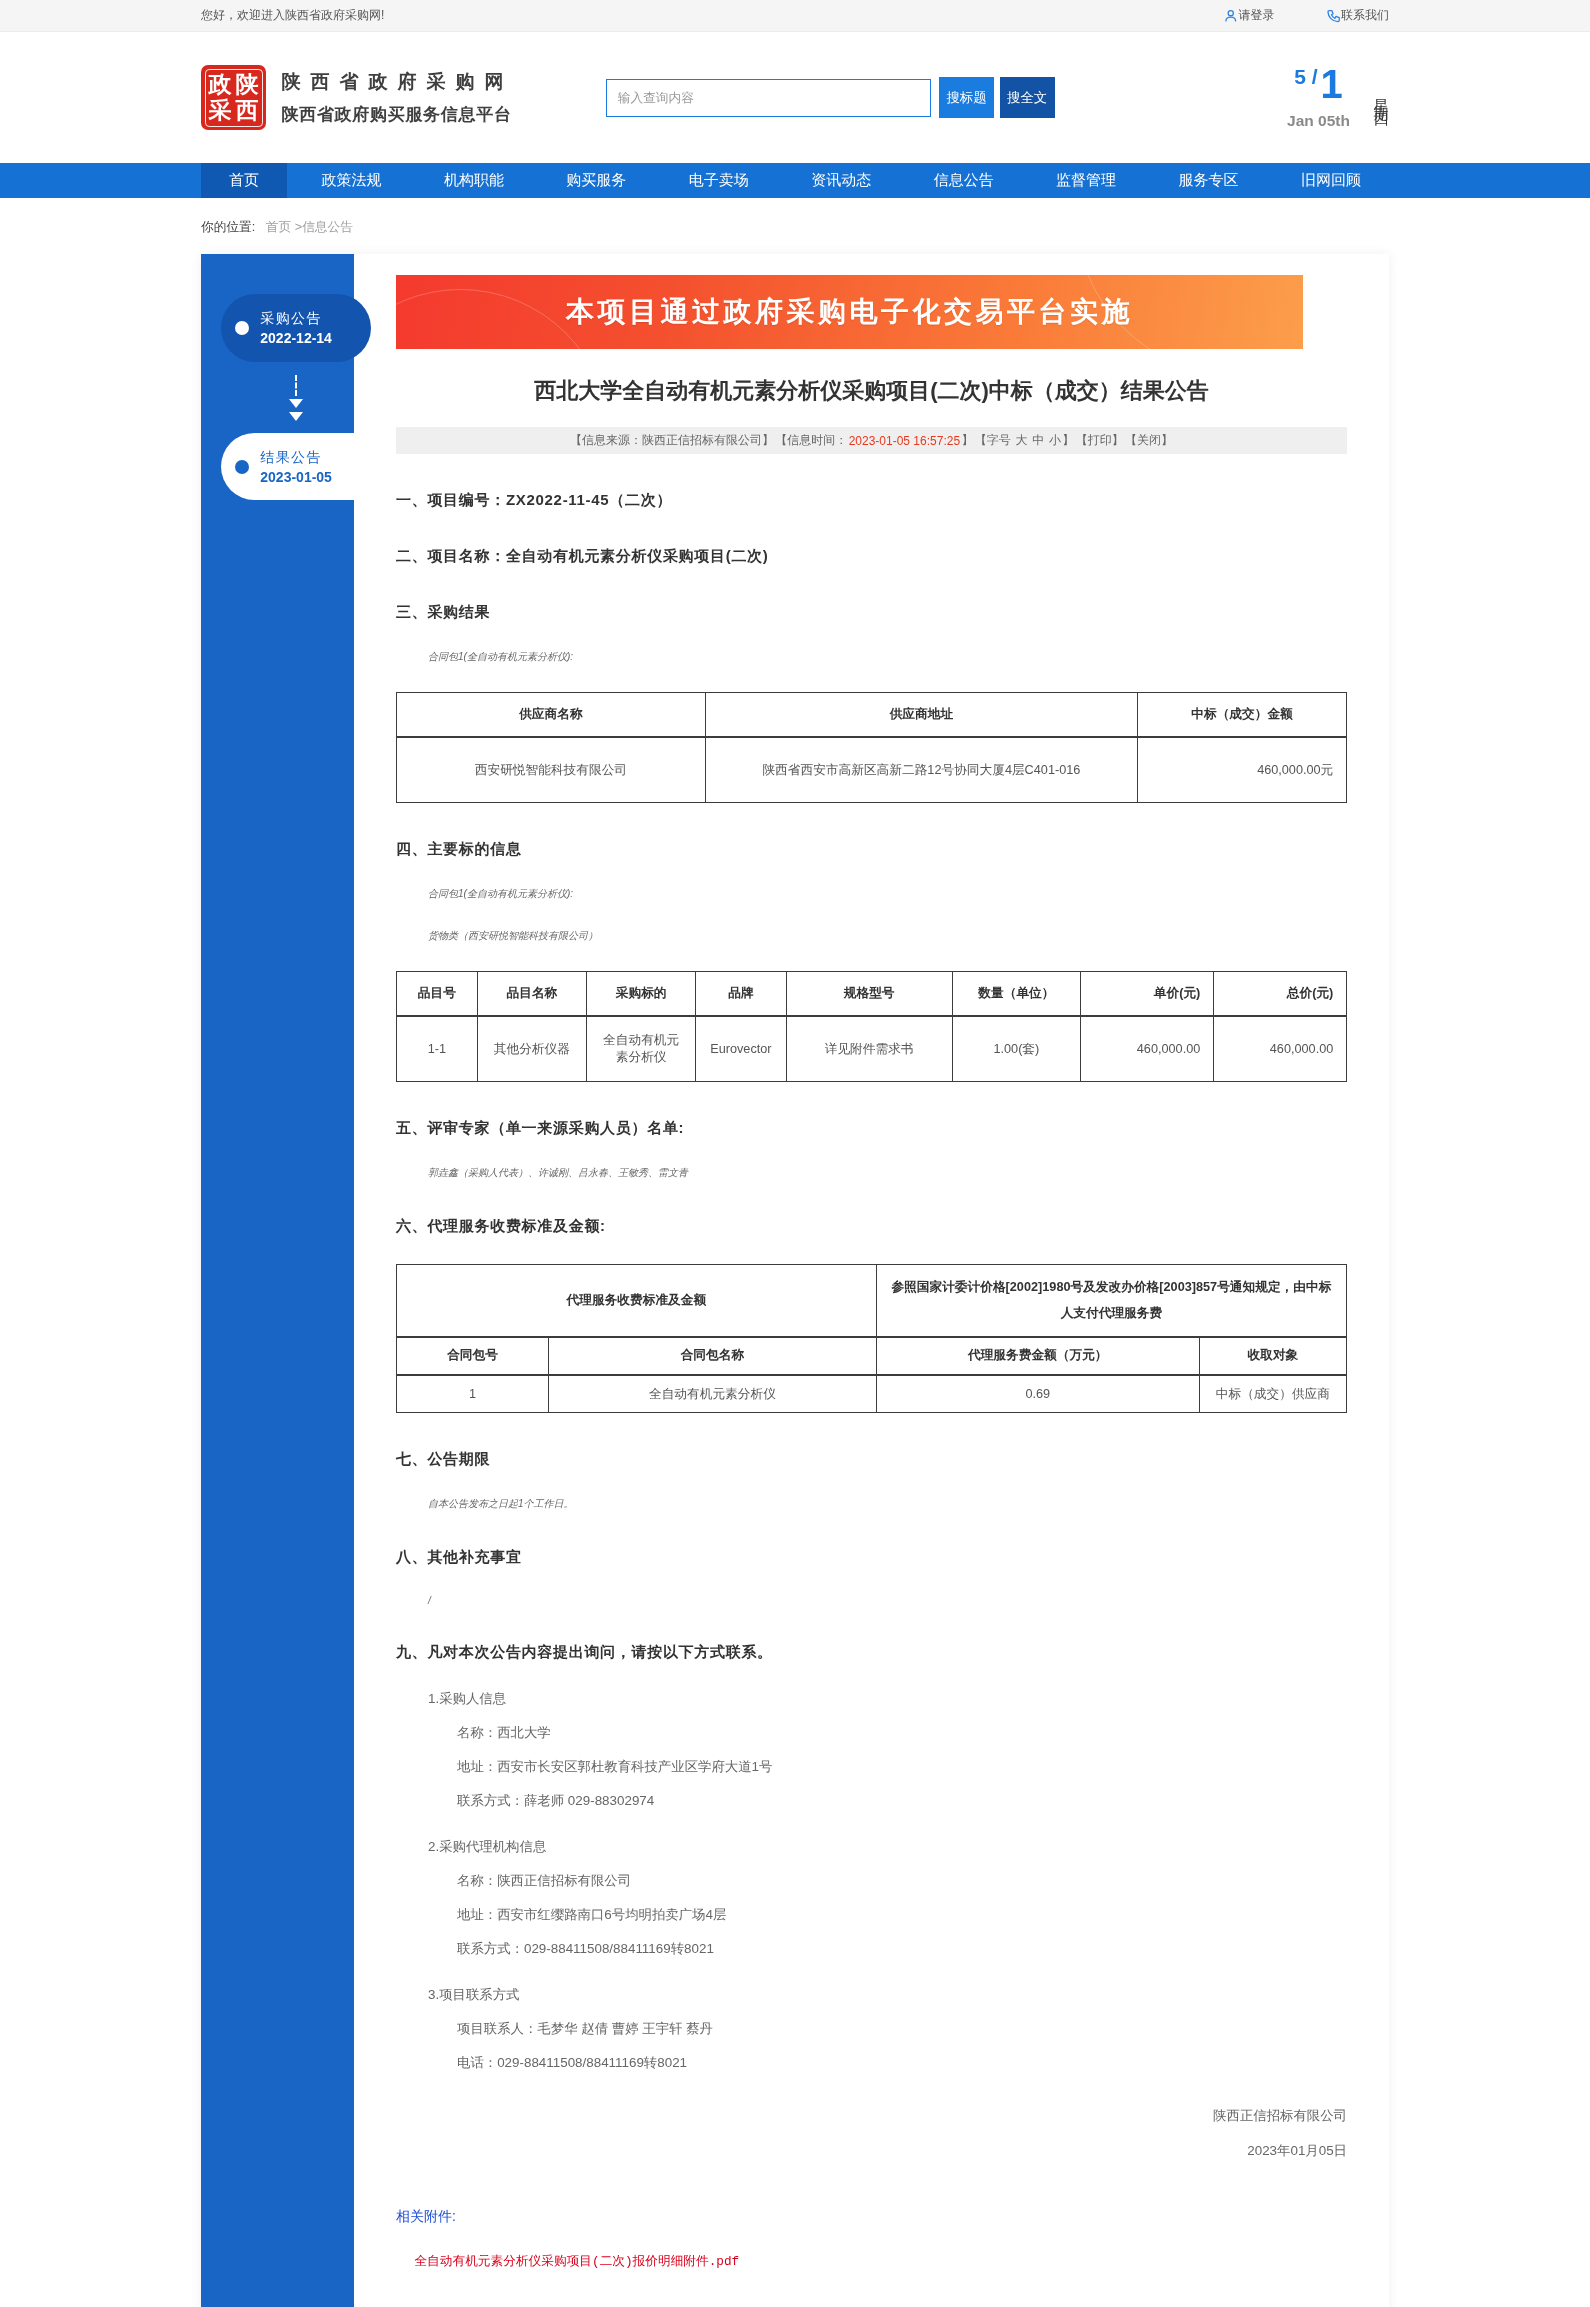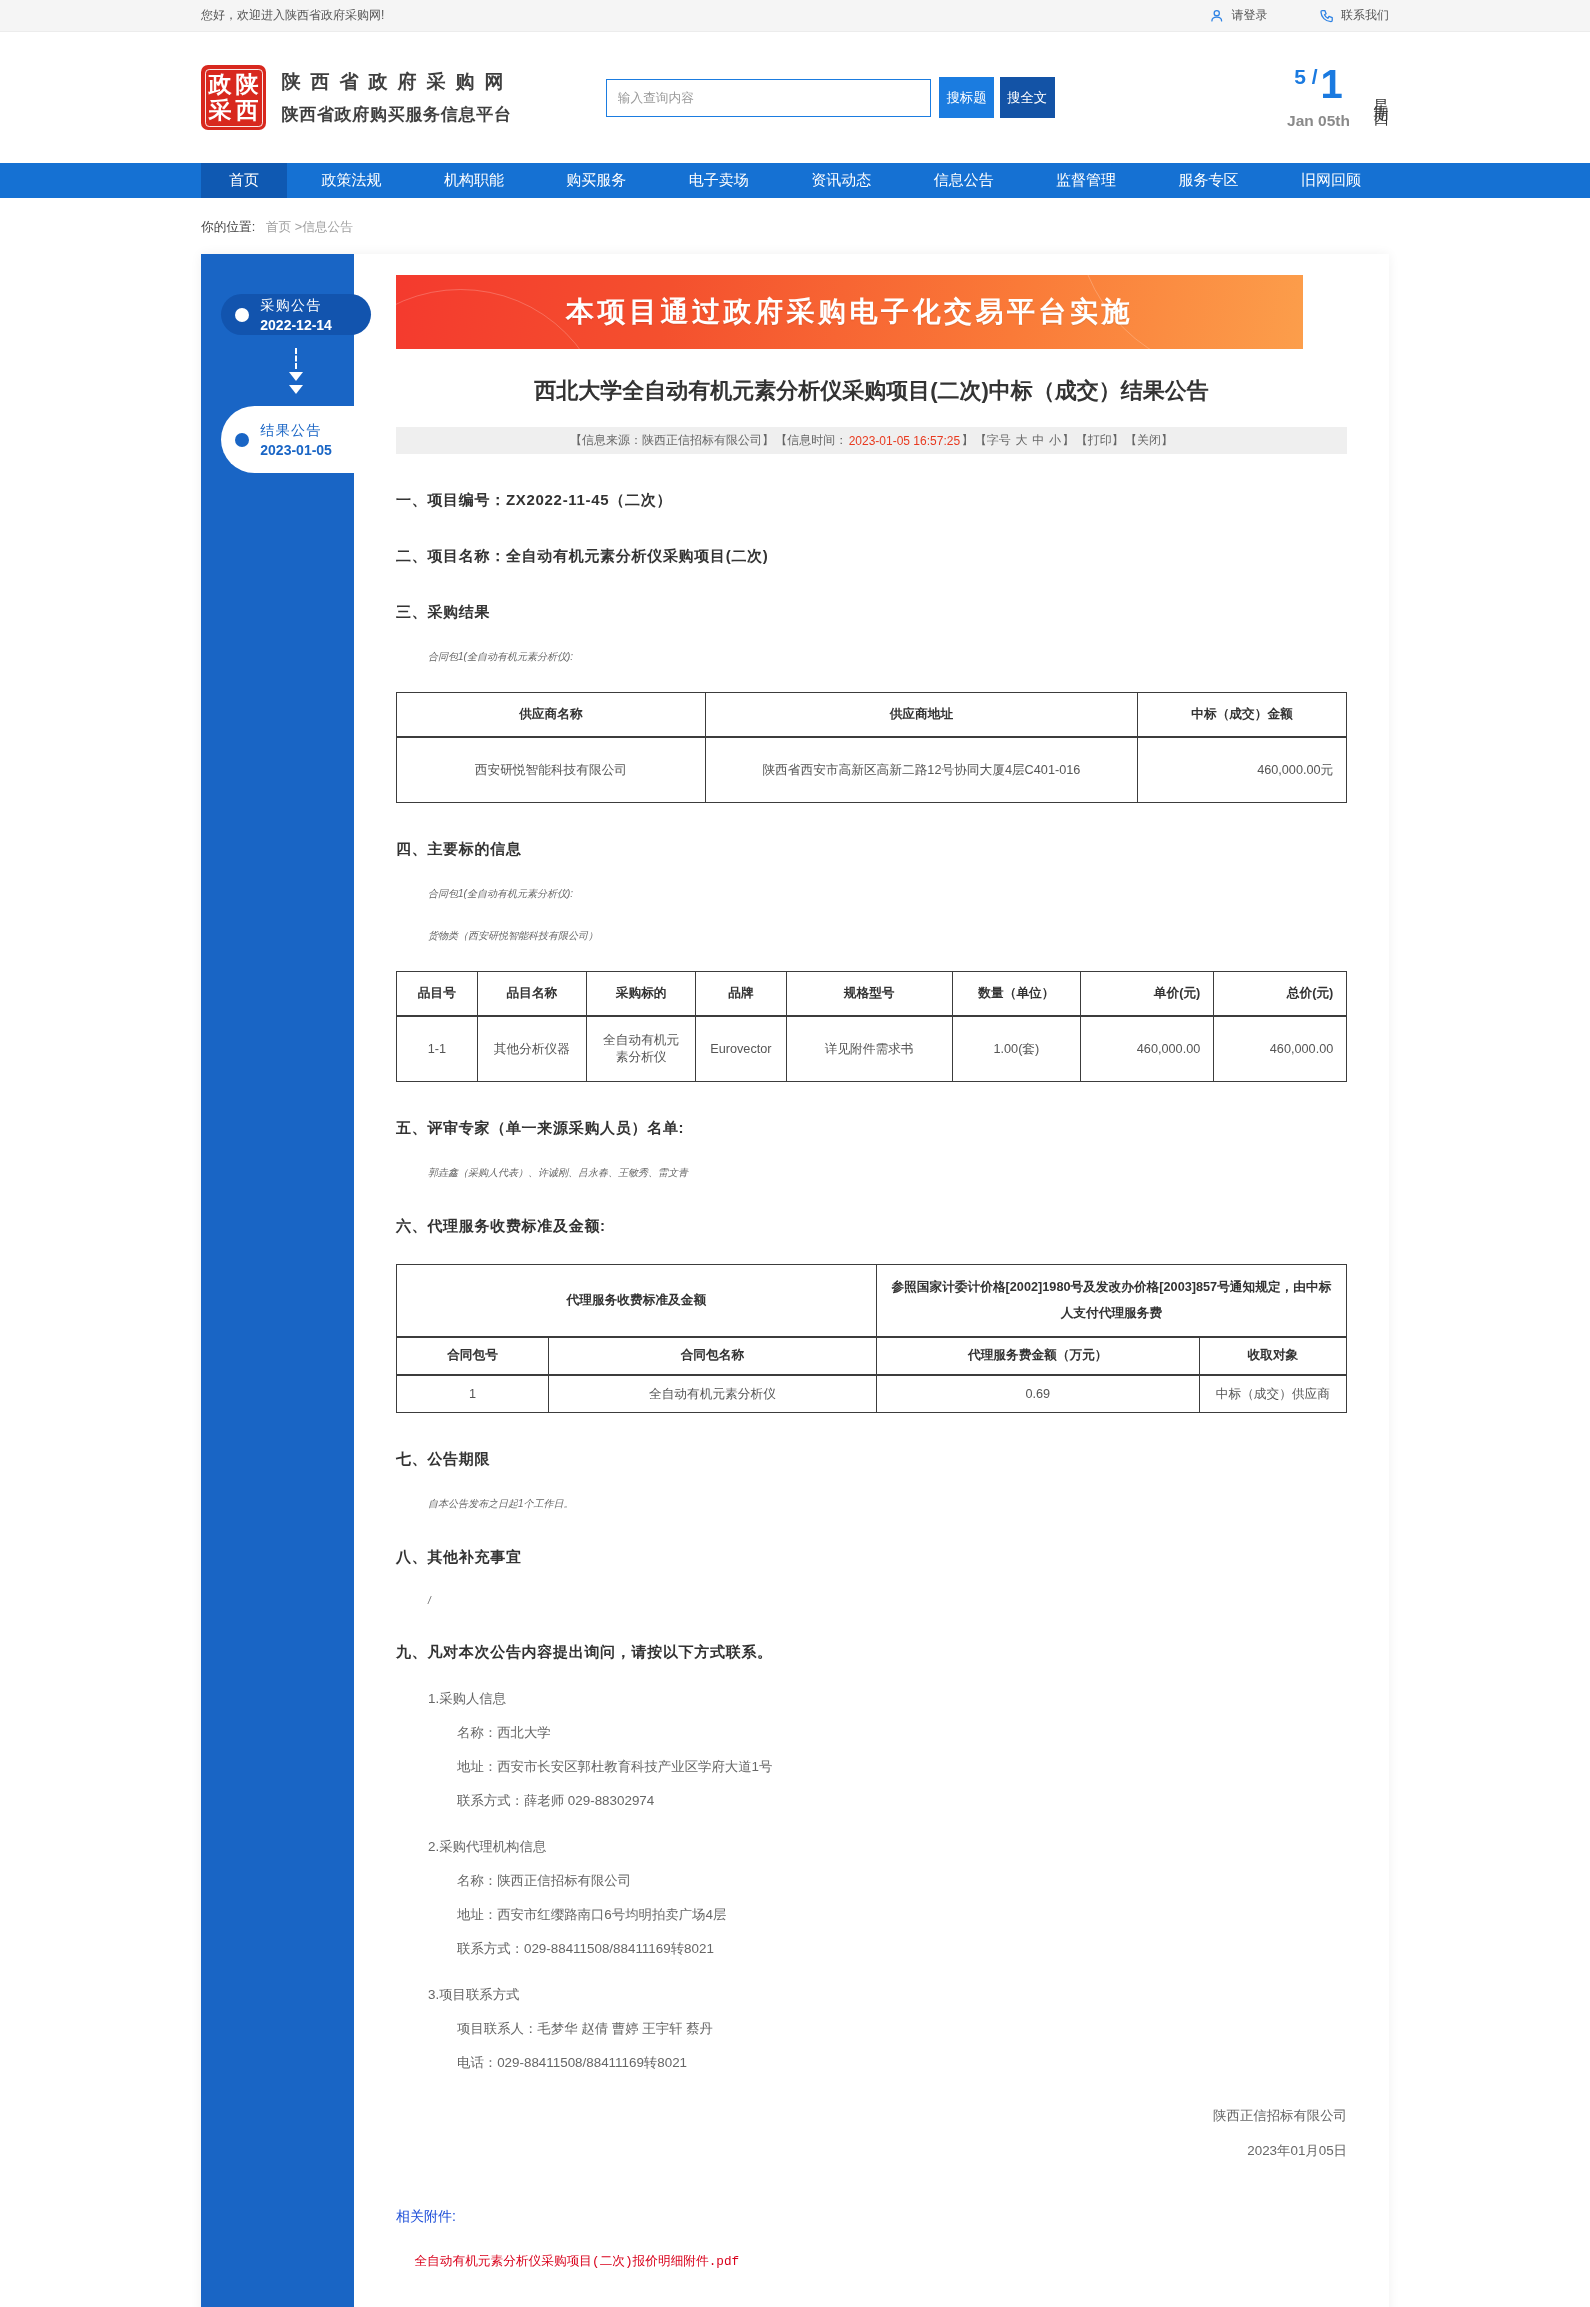--- a/index.html
+++ b/index.html
@@ -4,21 +4,21 @@
 <style>
   * { margin:0; padding:0; box-sizing:border-box; }
   html,body { background:#fff; }
   body { width:1590px; font-family:"Liberation Sans","DejaVu Sans",sans-serif; color:#333; }
   .container { width:1188px; margin:0 auto; }
 
   
   .topbar { background:#f5f5f5; border-bottom:0.7px solid #ececec; height:32px; }
   .topbar .container { display:flex; align-items:center; height:100%; font-size:12px; color:#555; }
   .topbar-right { margin-left:auto; display:flex; align-items:center; gap:51px; }
-  .top-link { display:flex; align-items:center; gap:7px; color:#555; cursor:pointer; }
+  .top-link { display:flex; align-items:center; color:#555; cursor:pointer; }
   .top-link svg { display:block; }
 
   
   .header { height:131px; background:#fff; }
   .header .container { display:flex; align-items:center; height:100%; }
   .brand { display:flex; align-items:center; }
   .seal { width:65px; height:65px; background:#d8281e; border-radius:7px; position:relative;
           display:grid; grid-template-columns:1fr 1fr; grid-template-rows:1fr 1fr; padding:5.6px; }
   .seal::after { content:""; position:absolute; inset:3.5px; border:1.4px solid rgba(255,255,255,.9); border-radius:4.2px; pointer-events:none; }
   .seal span { color:#fff; font-weight:700; font-size:23px; display:flex; align-items:center; justify-content:center; line-height:1; }
@@ -52,21 +52,21 @@
   .breadcrumb a { color:#a0a0a0; text-decoration:none; cursor:pointer; margin-left:7px; }
   .breadcrumb .cur { color:#a0a0a0; }
 
   
   .layout { display:flex; align-items:stretch; min-height:1885px; box-shadow:0 0 11.3px rgba(0,0,0,.06); }
   .sidebar { width:153px; background:#1965c5; flex-shrink:0; padding-top:40px; position:relative; z-index:2; }
   .pill { width:150px; margin-left:20px; border-radius:705px; display:flex; align-items:center; padding-left:14px; cursor:pointer; }
   .pill .bullet { width:14px; height:14px; border-radius:50%; flex-shrink:0; margin-right:11.3px; }
   .pill .pt { font-size:14px; letter-spacing:1.4px; }
   .pill .pd { font-size:14px; font-weight:700; margin-top:2.1px; }
-  .pill.step1 { background:#1254ae; color:#fff; height:41px; }
+  .pill.step1 { background:#1254ae; color:#fff; height:68px; }
   .pill.step1 .bullet { background:#fff; }
   .pill.step2 { background:#fff; color:#1965c5; height:67px; width:169px; }
   .pill.step2 .bullet { background:#1965c5; }
   .tl-arrow { height:71px; width:150px; margin-left:20px; display:flex; flex-direction:column; align-items:center; justify-content:center; }
   .tl-dash { width:0; height:21px; border-left:2.1px dashed #fff; }
   .chev { width:0; height:0; border-left:7.8px solid transparent; border-right:7.8px solid transparent; border-top:9.2px solid #fff; margin-top:3.5px; }
 
   .main { flex:1; background:#fff; padding:21px 42px 49px; }
 
   .banner { width:907px; height:74px; position:relative; overflow:hidden;

